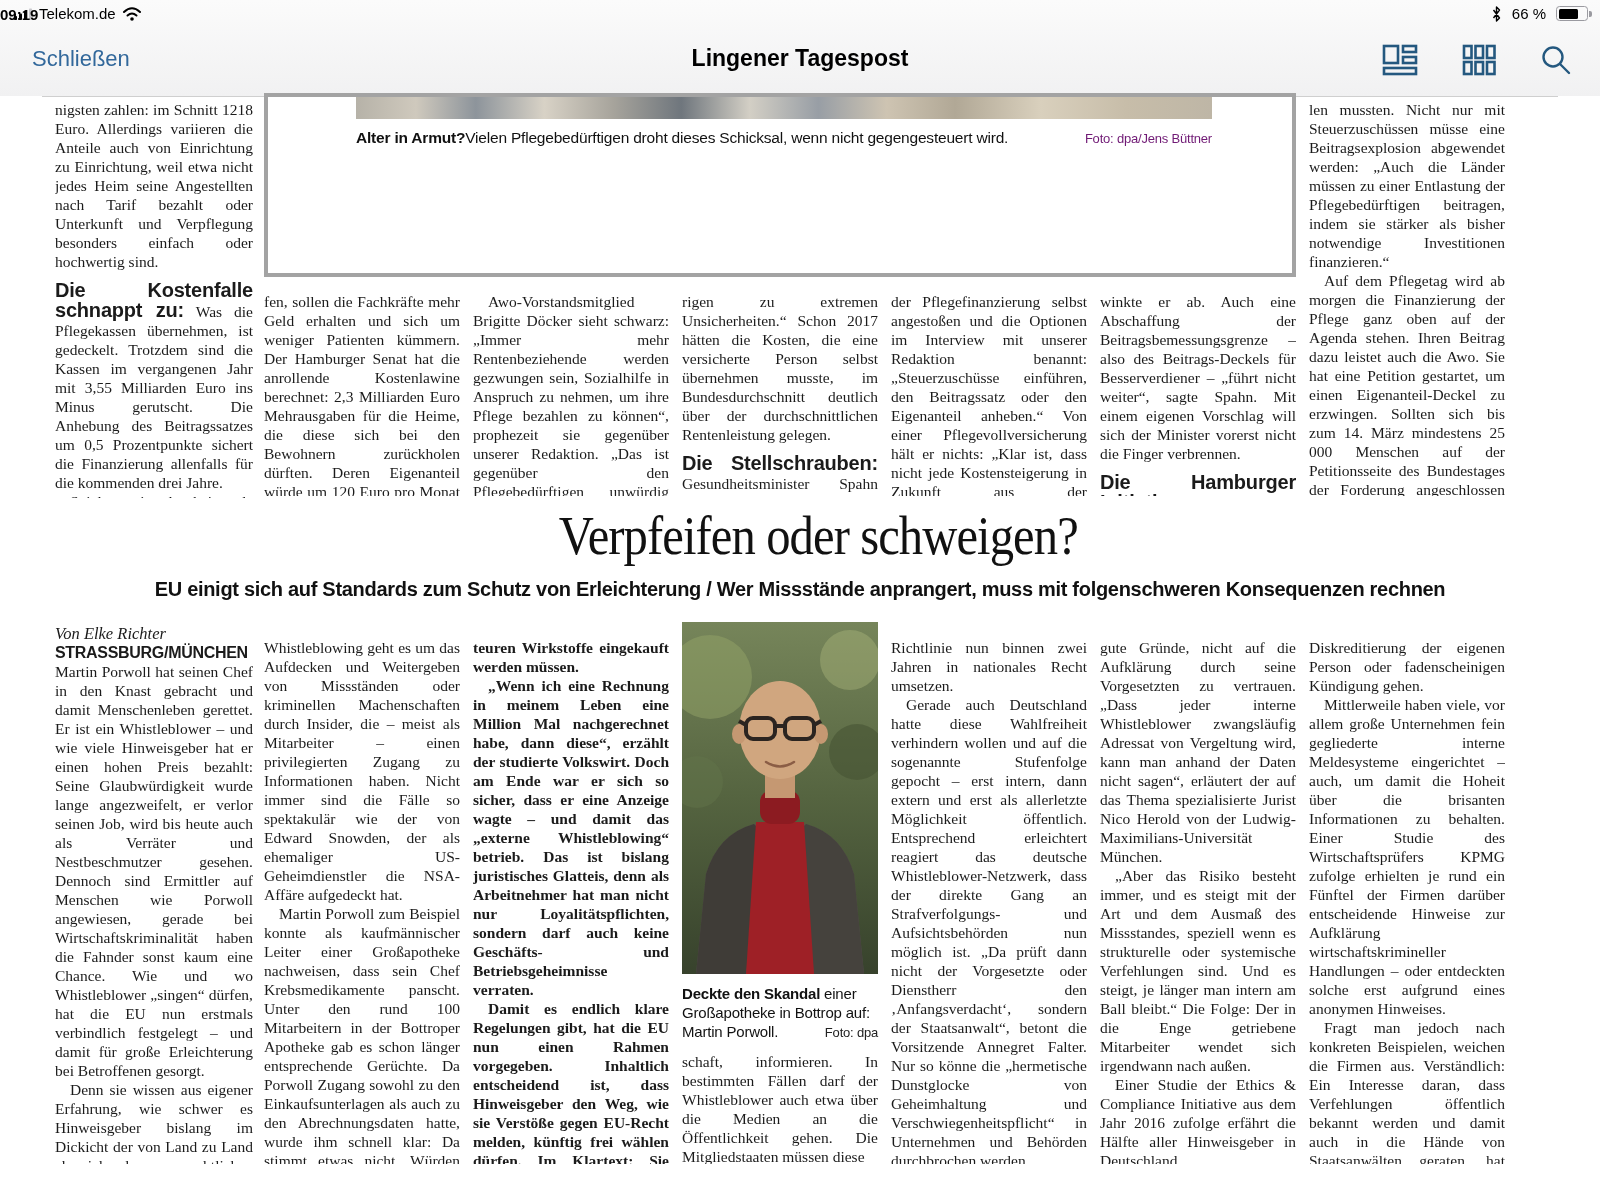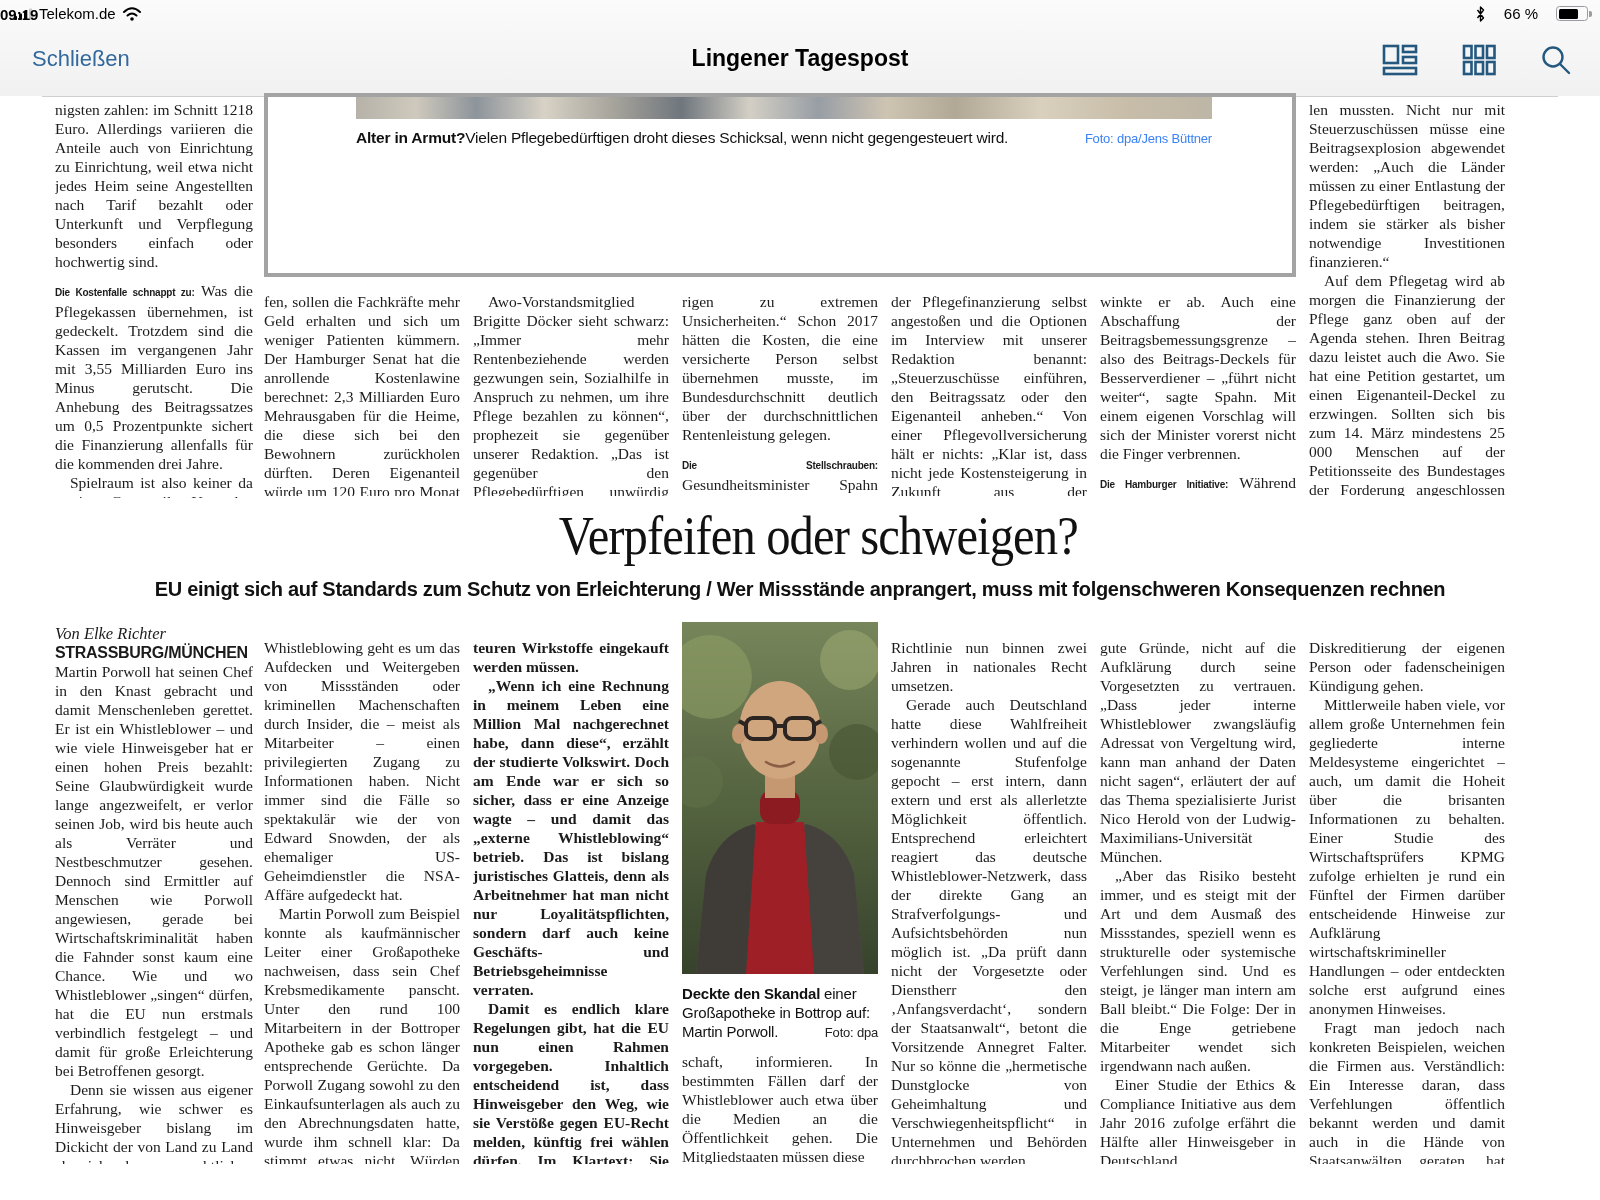--- a/index.html
+++ b/index.html
@@ -5,50 +5,50 @@
   html,body{margin:0;padding:0;background:#e9e9e9;}
   #screen{position:relative;width:1600px;height:1200px;background:#fff;overflow:hidden;
           font-family:"Liberation Serif",serif;color:#1b1b1b;padding-left:31px;}
   
   .chrome{position:absolute;top:0;left:0;width:1600px;height:96px;
           background:linear-gradient(#fbfbfb,#f1f1f2);}
   .statusbar{position:absolute;top:0;left:0;width:1600px;height:30px;
              font-family:"Liberation Sans",sans-serif;font-size:15px;color:#000;}
   .sb-left{position:absolute;left:14px;top:5px;display:flex;align-items:center;gap:6px;}
   .sb-center{position:absolute;left:0;top:6px;width:1600px;font-weight:bold;}
-  .sb-right{position:absolute;right:12px;top:5px;display:flex;align-items:center;gap:18px;}
+  .sb-right{position:absolute;right:12px;top:5px;display:flex;align-items:center;gap:10px;}
   .battery{position:relative;width:30px;height:13px;border:1.5px solid #9a9aa0;border-radius:3.5px;display:inline-block;}
   .battery .fill{position:absolute;left:1.5px;top:1.5px;bottom:1.5px;width:66%;background:#000;border-radius:1.5px;}
   .battery .nub{position:absolute;right:-4.5px;top:3.5px;width:2.5px;height:6px;background:#9a9aa0;border-radius:0 2px 2px 0;}
   .toolbar{position:absolute;top:30px;left:0;width:1600px;height:66px;}
   .close-btn{position:absolute;left:32px;top:16px;font-family:"Liberation Sans",sans-serif;
              font-size:22px;color:#32689b;cursor:pointer;background:none;border:none;padding:0;}
   .app-title{position:absolute;left:0;top:15px;width:1600px;text-align:center;
              font-family:"Liberation Sans",sans-serif;font-weight:bold;font-size:23px;color:#000;}
   .tb-icons{position:absolute;right:28px;top:14px;display:flex;align-items:center;gap:44px;}
   .tb-btn{background:none;border:none;padding:0;cursor:pointer;line-height:0;}
   
   .hairline{position:absolute;left:42px;top:96px;width:1516px;height:1px;background:#cfcfcf;}
   .col{position:absolute;text-align:justify;font-size:15.5px;line-height:19px;overflow:hidden;
        hyphens:auto;-webkit-hyphens:auto;}
   .col p{margin:0;}
   .col p.ind{text-indent:15px;}
   .col p.lp{margin-top:10px;}
-  .leadin{font-family:"Liberation Sans",sans-serif;font-weight:bold;font-size:10px;letter-spacing:-0.2px;}
+  .leadin{font-family:"Liberation Sans",sans-serif;font-weight:bold;font-size:20px;letter-spacing:-0.2px;}
   
   .photo-frame{position:absolute;left:264px;top:93px;width:1032px;height:184px;
                border:4px solid #a3a3a3;background:#fff;box-sizing:border-box;}
   .photo-strip{position:absolute;left:88px;top:0;width:856px;height:22px;
                background:linear-gradient(90deg,#b6b2a8 0%,#cfc9bd 7%,#8d949b 14%,#d8d2c6 22%,
                #a7a49c 30%,#6f767d 38%,#d3cfc5 46%,#989ea5 54%,#cec4b2 62%,#b1a896 70%,
                #d9d0bd 80%,#c7bda9 90%,#beb6a6 100%);}
   .capline{position:absolute;left:88px;top:32px;width:856px;display:flex;align-items:baseline;
            font-family:"Liberation Sans",sans-serif;font-size:15.5px;letter-spacing:-0.2px;color:#111;}
   .capb{font-weight:bold;}
-  .cap-credit{margin-left:auto;font-size:13px;white-space:nowrap;color:#3b82f6;}
+  .cap-credit{margin-left:auto;font-size:13px;white-space:nowrap;color:#701a75;}
   
   .headline{position:absolute;left:4px;top:505px;width:1600px;text-align:center;
             font-family:"Liberation Serif",serif;font-size:54px;color:#111;margin-left:14px;}
   .headline .squeeze{display:inline-block;transform:scaleX(0.9);letter-spacing:-1px;}
   .subhead{position:absolute;left:0;top:578px;width:1600px;text-align:center;
            font-family:"Liberation Sans",sans-serif;font-weight:bold;font-size:20px;
            letter-spacing:-0.3px;color:#111;}
   
   .byline{font-style:italic;font-size:16.5px;margin:0 0 21px 0;}
   .dateline{font-family:"Liberation Sans",sans-serif;font-weight:bold;font-size:16px;

